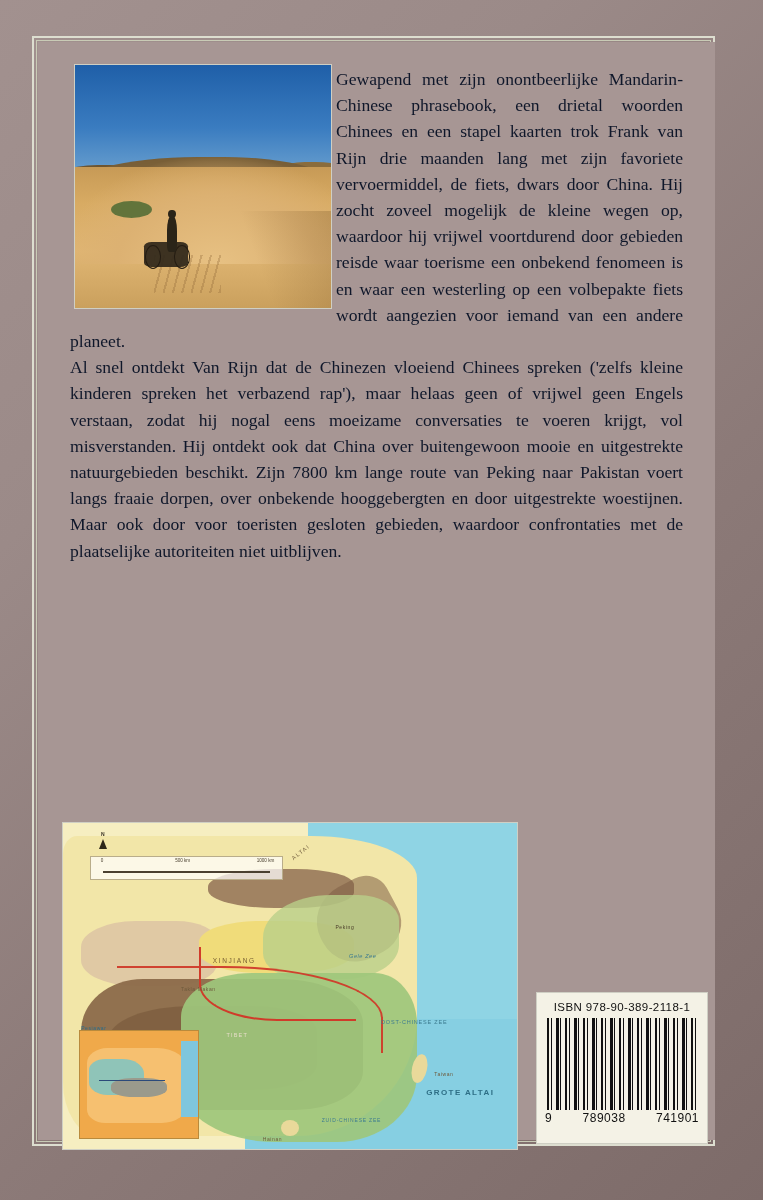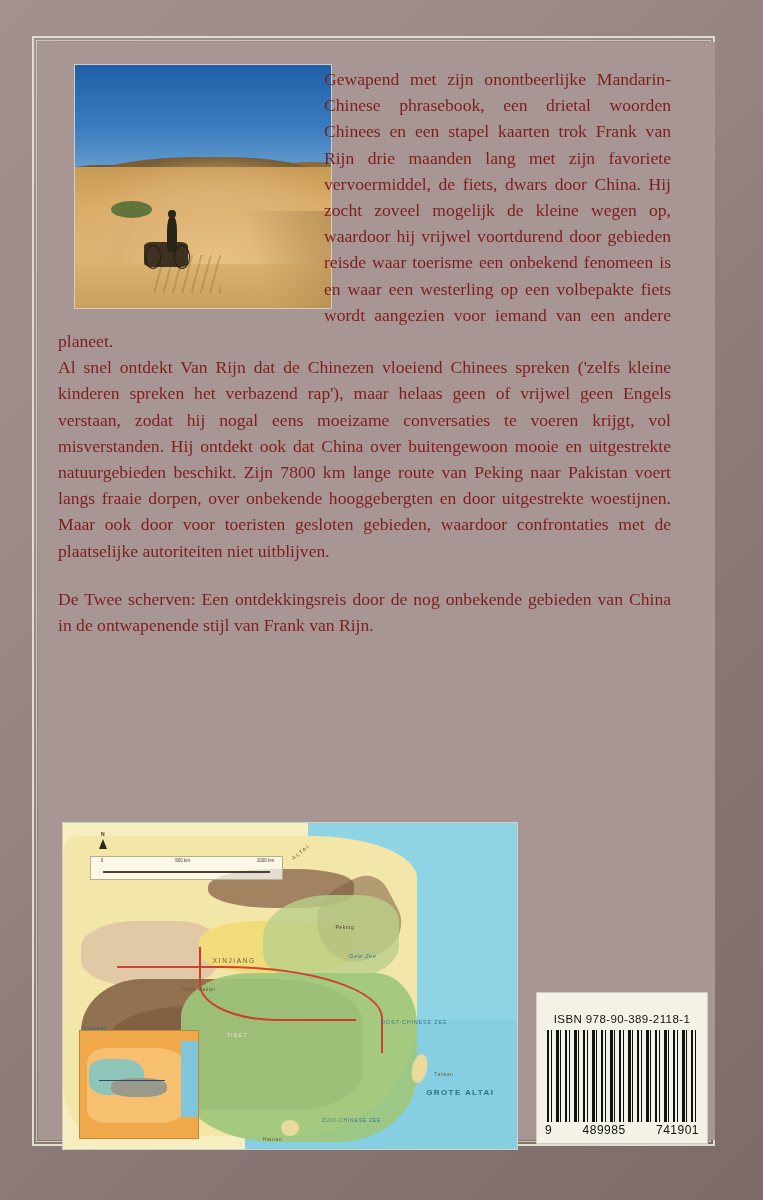--- a/index.html
+++ b/index.html
@@ -101,23 +101,23 @@
   .ph-bikeW1{left:27.5%;}
   .ph-bikeW2{left:38.5%;}
   .ph-tracks{
     position:absolute;left:31%;bottom:6%;width:26%;height:16%;
     background:repeating-linear-gradient(105deg, rgba(150,110,60,.35) 0 2px, rgba(150,110,60,0) 2px 9px);
   }
 
   
   .copy{
     position:absolute;
-    left:20px;top:24px;
+    left:32px;top:24px;
     width:613px;
-    color:#7f1d1d;
+    color:#0f172a;
     font-size:17.6px;
     line-height:26.2px;
     text-align:justify;
   }
   .copy p{margin:0;}
   .wrap-first{
     float:left;width:266px;height:250px;
   }
   .gap{height:22px;}
 
@@ -277,21 +277,21 @@
   }
 
   
   .barcode{
     position:absolute;
     left:498px;top:950px;
     width:172px;height:152px;
     background:#f4f2e6;
     border:1px solid #cfcfc4;
     box-sizing:border-box;
-    padding:20px 6px 4px;
+    padding:8px 6px 4px;
   }
   .bc-isbn{
     text-align:center;
     font-family:"Liberation Sans", sans-serif;
     font-size:11.5px;
     color:#111;
     letter-spacing:.4px;
     margin-bottom:5px;
   }
   .bc-bars{
@@ -333,21 +333,20 @@
     <div class="ph-bikeW2"></div>
     <div class="ph-rider"></div>
     <div class="ph-head"></div>
   </div>
 
   <div class="copy">
     <div class="wrap-first"></div>
     <p>Gewapend met zijn onontbeerlijke Mandarin-Chinese phrasebook, een drietal woorden Chinees en een stapel kaarten trok Frank van Rijn drie maanden lang met zijn favoriete vervoermiddel, de fiets, dwars door China. Hij zocht zoveel mogelijk de kleine wegen op, waardoor hij vrijwel voortdurend door gebieden reisde waar toerisme een onbekend fenomeen is en waar een westerling op een volbepakte fiets wordt aangezien voor iemand van een andere planeet.</p>
     <p>Al snel ontdekt Van Rijn dat de Chinezen vloeiend Chinees spreken ('zelfs kleine kinderen spreken het verbazend rap'), maar helaas geen of vrijwel geen Engels verstaan, zodat hij nogal eens moeizame conversaties te voeren krijgt, vol misverstanden. Hij ontdekt ook dat China over buitengewoon mooie en uitgestrekte natuurgebieden beschikt. Zijn 7800 km lange route van Peking naar Pakistan voert langs fraaie dorpen, over onbekende hooggebergten en door uitgestrekte woestijnen. Maar ook door voor toeristen gesloten gebieden, waardoor confrontaties met de plaatselijke autoriteiten niet uitblijven.</p>
     <div class="gap"></div>
-    <p>De Twee scherven: Een ontdekkingsreis door de nog onbekende gebieden van China in de ontwapenende stijl van Frank van Rijn.</p>
   </div>
 
   <div class="map">
     <div class="m-sea"></div>
     <div class="m-sea2"></div>
     <div class="m-land"></div>
     <div class="m-tan"></div>
     <div class="m-desert"></div>
     <div class="m-mtn"></div>
     <div class="m-mtn2"></div>
@@ -392,18 +391,18 @@
       <div class="i-route"></div>
       <div class="i-sea"></div>
     </div>
   </div>
 
   <div class="barcode">
     <div class="bc-isbn">ISBN 978-90-389-2118-1</div>
     <div class="bc-bars"></div>
     <div class="bc-digits">
       <span>9</span>
-      <span>489985</span>
+      <span>789038</span>
       <span>741901</span>
     </div>
   </div>
 
 </div>
 
 </body></html>

